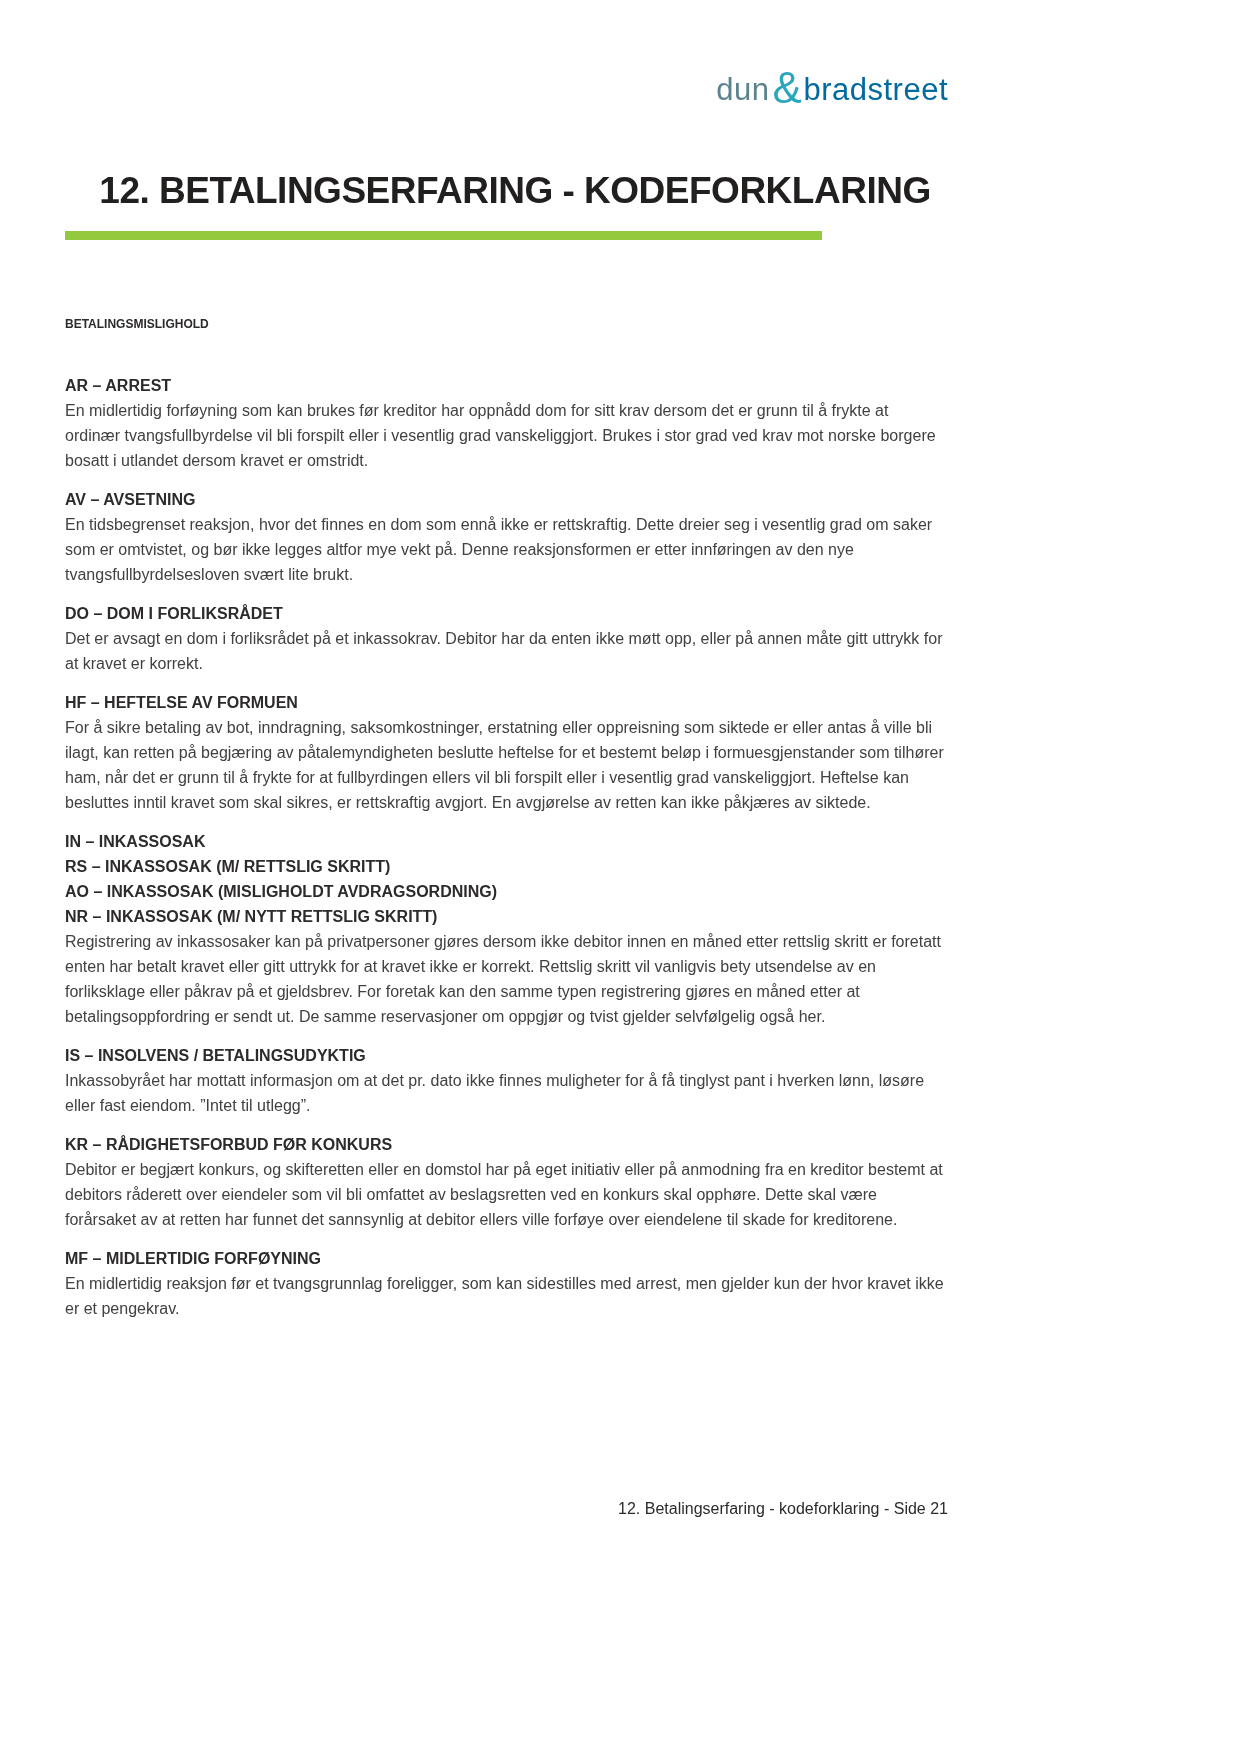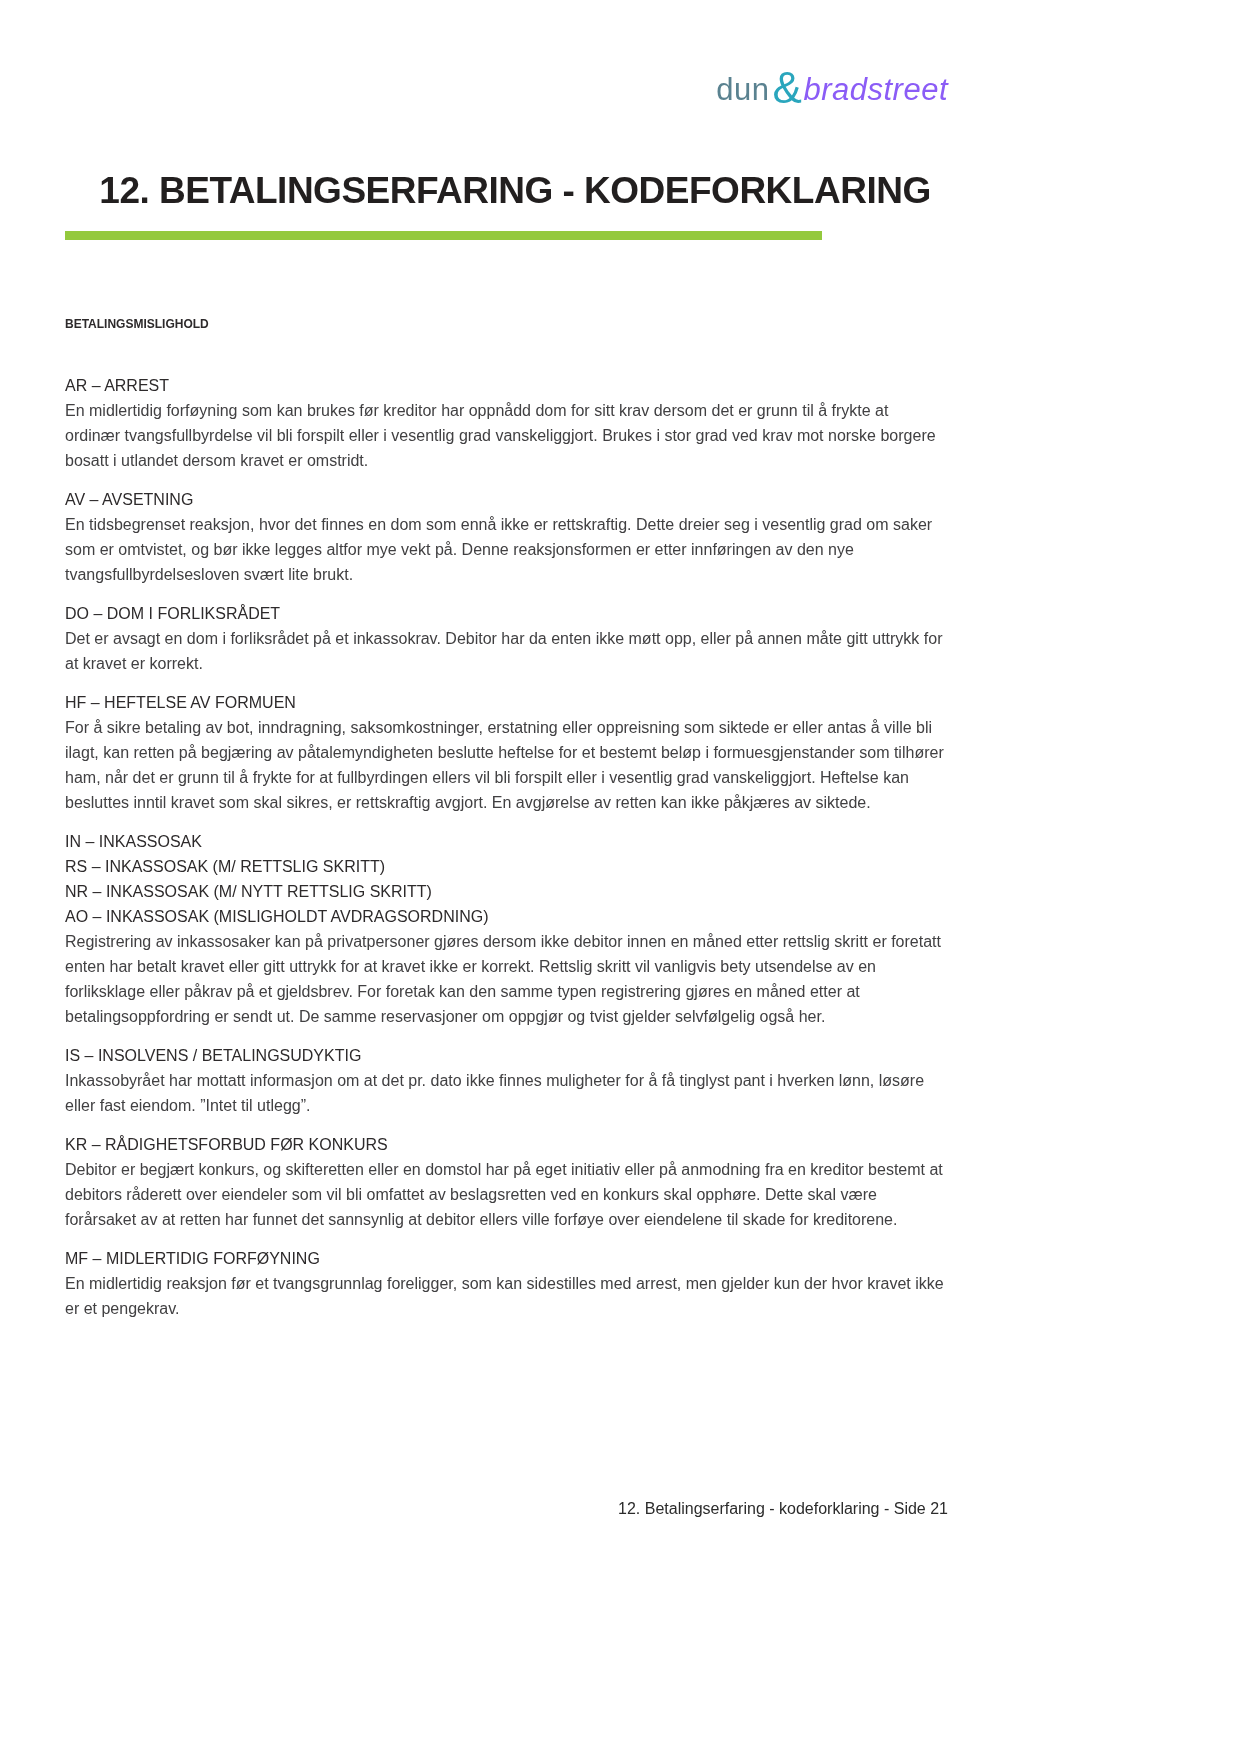--- a/index.html
+++ b/index.html
@@ -76,21 +76,21 @@
   .group-heading {
     margin:0 0 22px 0;
     font-size:12px;
     font-weight:bold;
     color:#2d2a2b;
   }
   .code-heading {
     margin:0;
     padding-top:14px;
     font-size:16px;
-    font-weight:normal;
+    font-weight:bold;
     color:#2d2a2b;
   }
   .code-heading.stacked { padding-top:0; }
   .code-body {
     margin:0;
     color:#414042;
   }
 
   
   .footer {
@@ -105,21 +105,21 @@
 </style>
 </head>
 <body>
 
 <div class="page">
 
   <div class="logo-row">
     <div class="logo">
       <span class="dun" style="color: rgb(90, 130, 144);">dun</span>
       <span class="amp">&amp;</span>
-      <span class="brad" style="color: #8b5cf6; font-style: italic;">bradstreet</span>
+      <span class="brad" style="color: #0369a1;">bradstreet</span>
     </div>
   </div>
 
   <h1 class="title">12. BETALINGSERFARING - KODEFORKLARING</h1>
   <div class="title-rule" style="background:#94c93d;"></div>
 
   <div class="content">
 
     <p class="group-heading">BETALINGSMISLIGHOLD</p>
 
@@ -130,22 +130,22 @@
     <p class="code-body">En tidsbegrenset reaksjon, hvor det finnes en dom som ennå ikke er rettskraftig. Dette dreier seg i vesentlig grad om saker som er omtvistet, og bør ikke legges altfor mye vekt på. Denne reaksjonsformen er etter innføringen av den nye tvangsfullbyrdelsesloven svært lite brukt.</p>
 
     <p class="code-heading">DO – DOM I FORLIKSRÅDET</p>
     <p class="code-body">Det er avsagt en dom i forliksrådet på et inkassokrav. Debitor har da enten ikke møtt opp, eller på annen måte gitt uttrykk for at kravet er korrekt.</p>
 
     <p class="code-heading">HF – HEFTELSE AV FORMUEN</p>
     <p class="code-body">For å sikre betaling av bot, inndragning, saksomkostninger, erstatning eller oppreisning som siktede er eller antas å ville bli ilagt, kan retten på begjæring av påtalemyndigheten beslutte heftelse for et bestemt beløp i formuesgjenstander som tilhører ham, når det er grunn til å frykte for at fullbyrdingen ellers vil bli forspilt eller i vesentlig grad vanskeliggjort. Heftelse kan besluttes inntil kravet som skal sikres, er rettskraftig avgjort. En avgjørelse av retten kan ikke påkjæres av siktede.</p>
 
     <p class="code-heading">IN – INKASSOSAK</p>
     <p class="code-heading stacked">RS – INKASSOSAK (M/ RETTSLIG SKRITT)</p>
+    <p class="code-heading stacked">AO – INKASSOSAK (MISLIGHOLDT AVDRAGSORDNING)</p>
     <p class="code-heading stacked">NR – INKASSOSAK (M/ NYTT RETTSLIG SKRITT)</p>
-    <p class="code-heading stacked">AO – INKASSOSAK (MISLIGHOLDT AVDRAGSORDNING)</p>
     <p class="code-body">Registrering av inkassosaker kan på privatpersoner gjøres dersom ikke debitor innen en måned etter rettslig skritt er foretatt enten har betalt kravet eller gitt uttrykk for at kravet ikke er korrekt. Rettslig skritt vil vanligvis bety utsendelse av en forliksklage eller påkrav på et gjeldsbrev. For foretak kan den samme typen registrering gjøres en måned etter at betalingsoppfordring er sendt ut. De samme reservasjoner om oppgjør og tvist gjelder selvfølgelig også her.</p>
 
     <p class="code-heading">IS – INSOLVENS / BETALINGSUDYKTIG</p>
     <p class="code-body">Inkassobyrået har mottatt informasjon om at det pr. dato ikke finnes muligheter for å få tinglyst pant i hverken lønn, løsøre eller fast eiendom. ”Intet til utlegg”.</p>
 
     <p class="code-heading">KR – RÅDIGHETSFORBUD FØR KONKURS</p>
     <p class="code-body">Debitor er begjært konkurs, og skifteretten eller en domstol har på eget initiativ eller på anmodning fra en kreditor bestemt at debitors råderett over eiendeler som vil bli omfattet av beslagsretten ved en konkurs skal opphøre. Dette skal være forårsaket av at retten har funnet det sannsynlig at debitor ellers ville forføye over eiendelene til skade for kreditorene.</p>
 
     <p class="code-heading">MF – MIDLERTIDIG FORFØYNING</p>
     <p class="code-body">En midlertidig reaksjon før et tvangsgrunnlag foreligger, som kan sidestilles med arrest, men gjelder kun der hvor kravet ikke er et pengekrav.</p>

